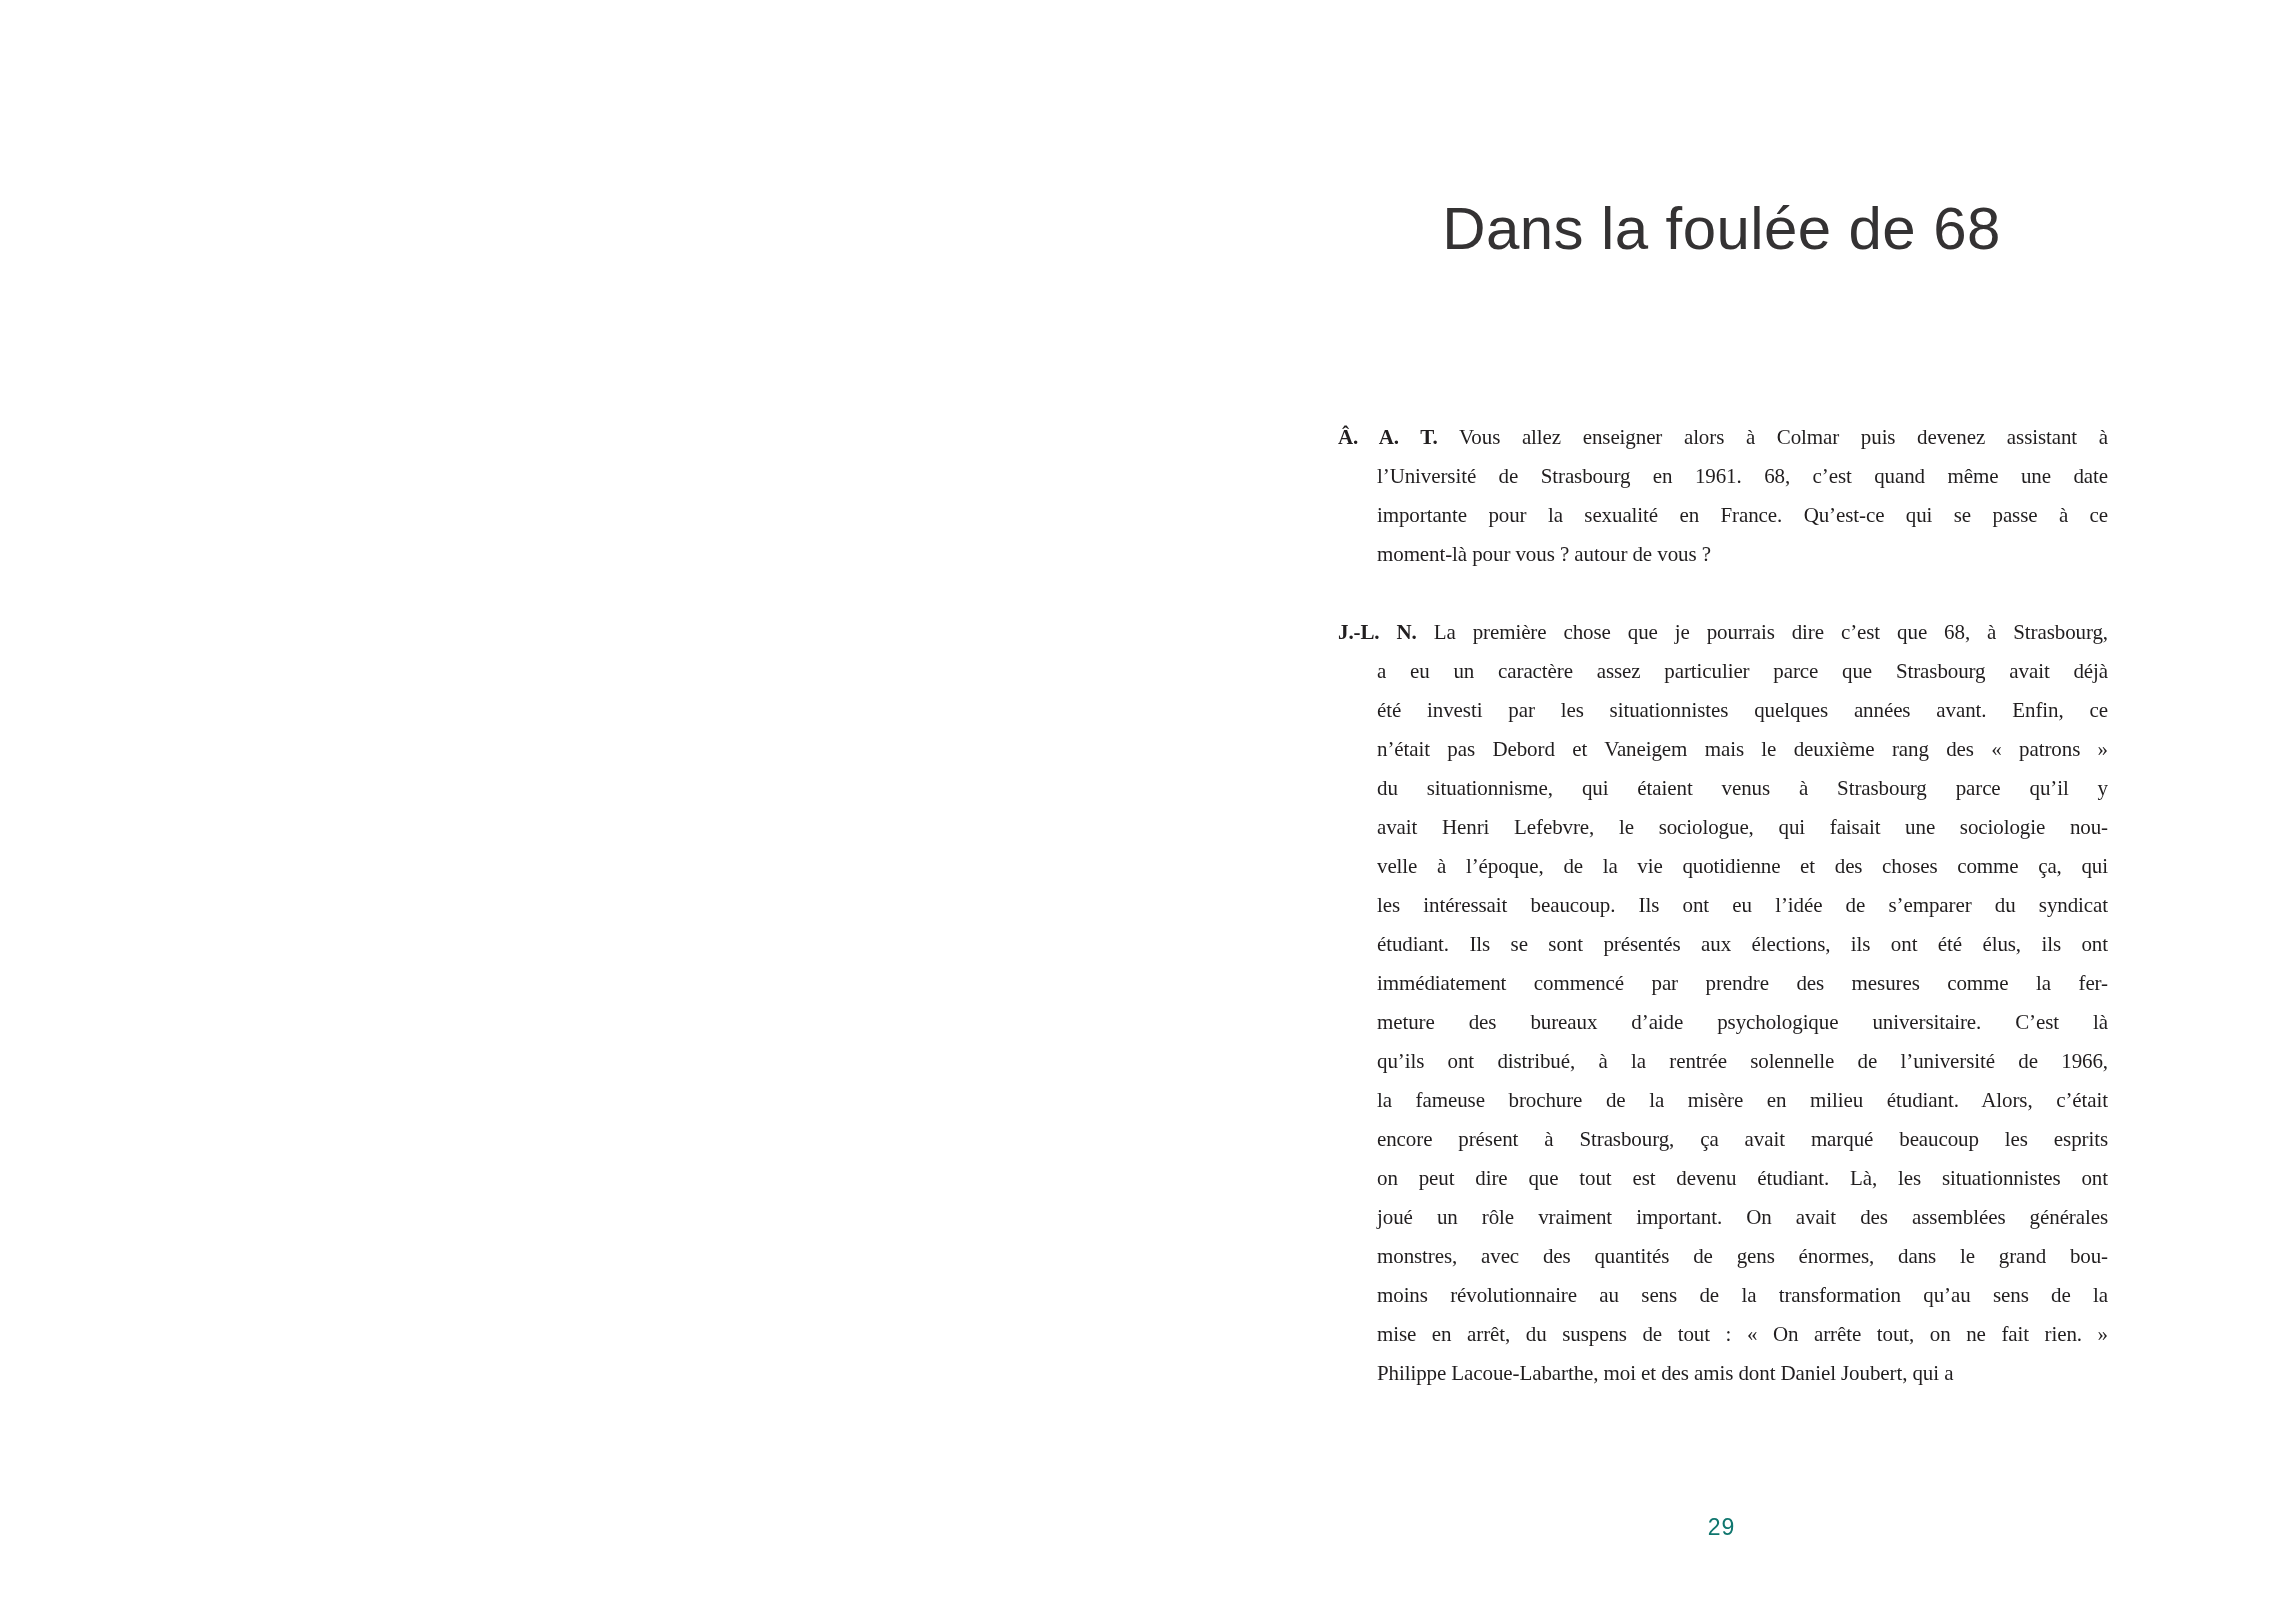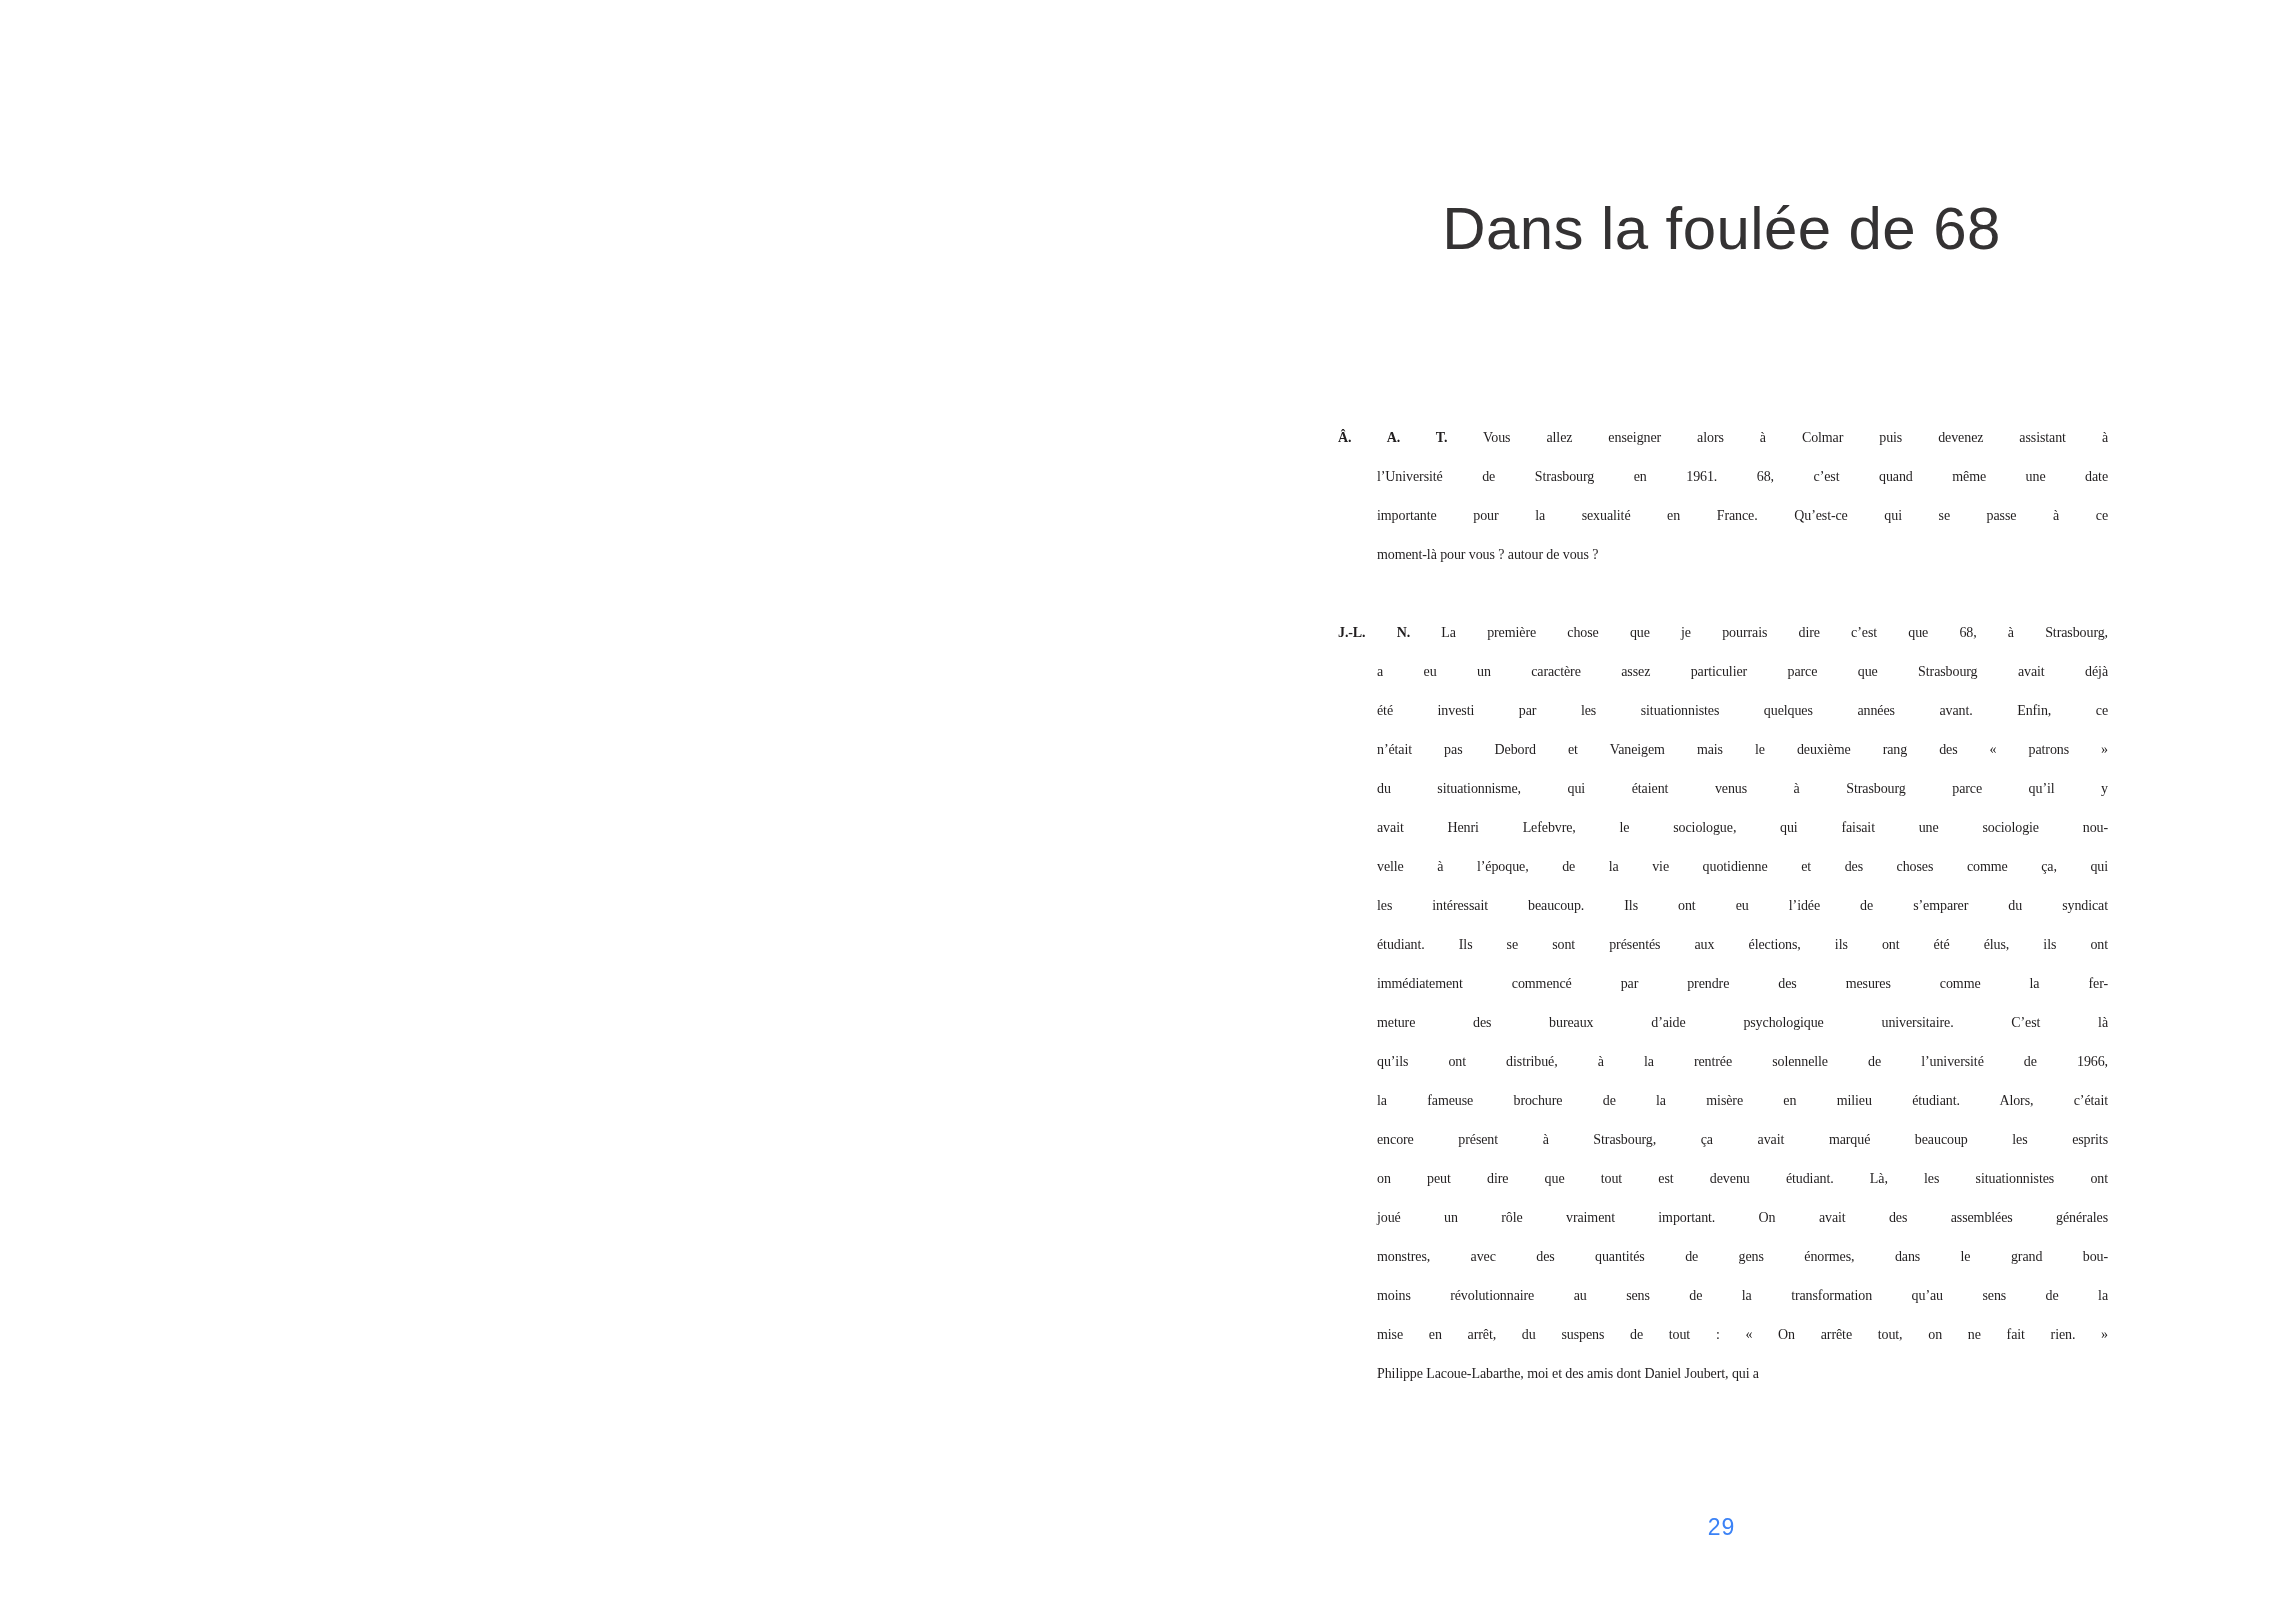--- a/index.html
+++ b/index.html
@@ -34,21 +34,21 @@
     font-size: 60px;
     letter-spacing: 0.4px;
     color: #343233;
   }
 
   .text-block {
     position: absolute;
     left: 1338px;
     top: 418px;
     width: 770px;
-    font-size: 14px;
+    font-size: 21px;
     line-height: 39px;
     letter-spacing: -0.1px;
     color: #211e1f;
   }
   .para { margin: 0; }
   .para + .para { margin-top: 39px; }
 
   .line {
     text-align: justify;
     text-align-last: justify;
@@ -63,21 +63,21 @@
   .page-number {
     position: absolute;
     left: 1148px;
     top: 1514px;
     width: 1147px;
     text-align: center;
     font-family: "Liberation Sans", sans-serif;
     font-weight: 300;
     font-size: 23px;
     letter-spacing: 0.9px;
-    color: #3b82f6;
+    color: #0f766e;
   }
 </style>
 </head>
 <body>
 
 <div class="page left"></div>
 
 <div class="page right"></div>
 
 <h1 class="chapter-title">Dans la foulée de 68</h1>

